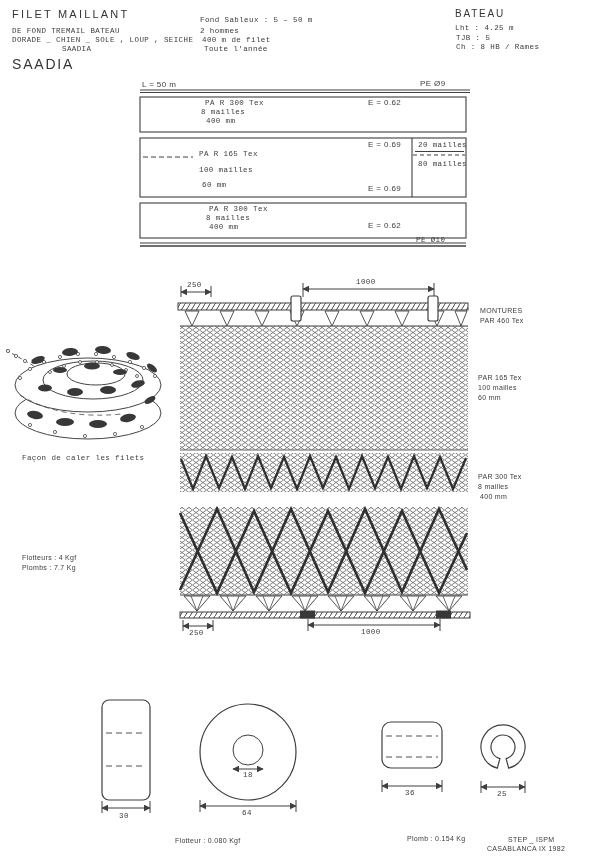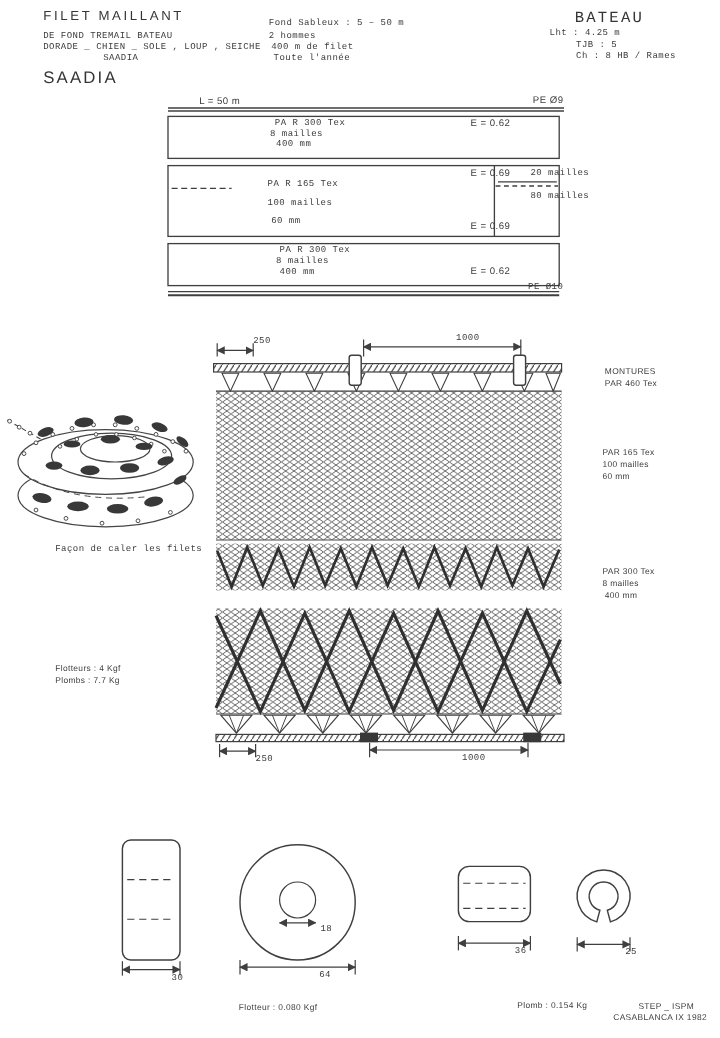--- a/index.html
+++ b/index.html
@@ -1,22 +1,22 @@
 <!DOCTYPE html>
 <html><head>
 <meta charset="utf-8">
 <style>
   html,body{margin:0;padding:0;background:#ffffff;}
   #page{position:relative;width:600px;height:865px;background:#ffffff;overflow:hidden;
         font-family:"Liberation Sans",sans-serif;}
   svg{position:absolute;left:0;top:0;}
   .t{position:absolute;font-family:"Liberation Sans",sans-serif;color:#3c3c3c;
-     white-space:nowrap;line-height:1.15;letter-spacing:.4px;margin-left:24px;}
+     white-space:nowrap;line-height:1.15;letter-spacing:.4px;}
   .ttl{font-size:11px;letter-spacing:2.2px;color:#353535;}
-  .h2{font-size:13px;letter-spacing:1.8px;color:#353535;font-family:Liberation Mono, monospace;}
+  .h2{font-size:10px;letter-spacing:1.8px;color:#353535;}
   .port{font-size:14px;letter-spacing:1.8px;color:#353535;}
   .f75{font-size:7.5px;font-family:Liberation Mono, monospace;}
   .f7{font-size:7px;letter-spacing:.3px;}
   .f8{font-size:8px;}
 </style>
 </head>
 <body>
 
 <div id="page">
 
@@ -201,21 +201,21 @@
 <div class="t f75" style="left:12px;top:36px">DORADE _ CHIEN _ SOLE , LOUP , SEICHE</div>
 <div class="t f75" style="left:62px;top:45px">SAADIA</div>
 <div class="t port" style="left:12px;top:56px">SAADIA</div>
 
 <div class="t f75" style="left:200px;top:16px">Fond Sableux : 5 – 50 m</div>
 <div class="t f75" style="left:200px;top:27px">2 hommes</div>
 <div class="t f75" style="left:202px;top:36px">400 m de filet</div>
 <div class="t f75" style="left:204px;top:45px">Toute l'année</div>
 
 <div class="t h2" style="left:455px;top:8px">BATEAU</div>
-<div class="t f75" style="left:434px;top:24px">Lht : 4.25 m</div>
+<div class="t f75" style="left:455px;top:24px">Lht : 4.25 m</div>
 <div class="t f75" style="left:456px;top:33.5px">TJB : 5</div>
 <div class="t f75" style="left:456px;top:42.5px">Ch : 8 HB / Rames</div>
 
 <div class="t f8" style="left:142px;top:80px">L = 50 m</div>
 <div class="t f8" style="left:420px;top:79px">PE Ø9</div>
 <div class="t f75" style="left:205px;top:99px">PA R 300 Tex</div>
 <div class="t f75" style="left:201px;top:108px">8 mailles</div>
 <div class="t f75" style="left:206px;top:117px">400 mm</div>
 <div class="t f8" style="left:368px;top:98px">E = 0.62</div>
 <div class="t f8" style="left:368px;top:140px">E = 0.69</div>

